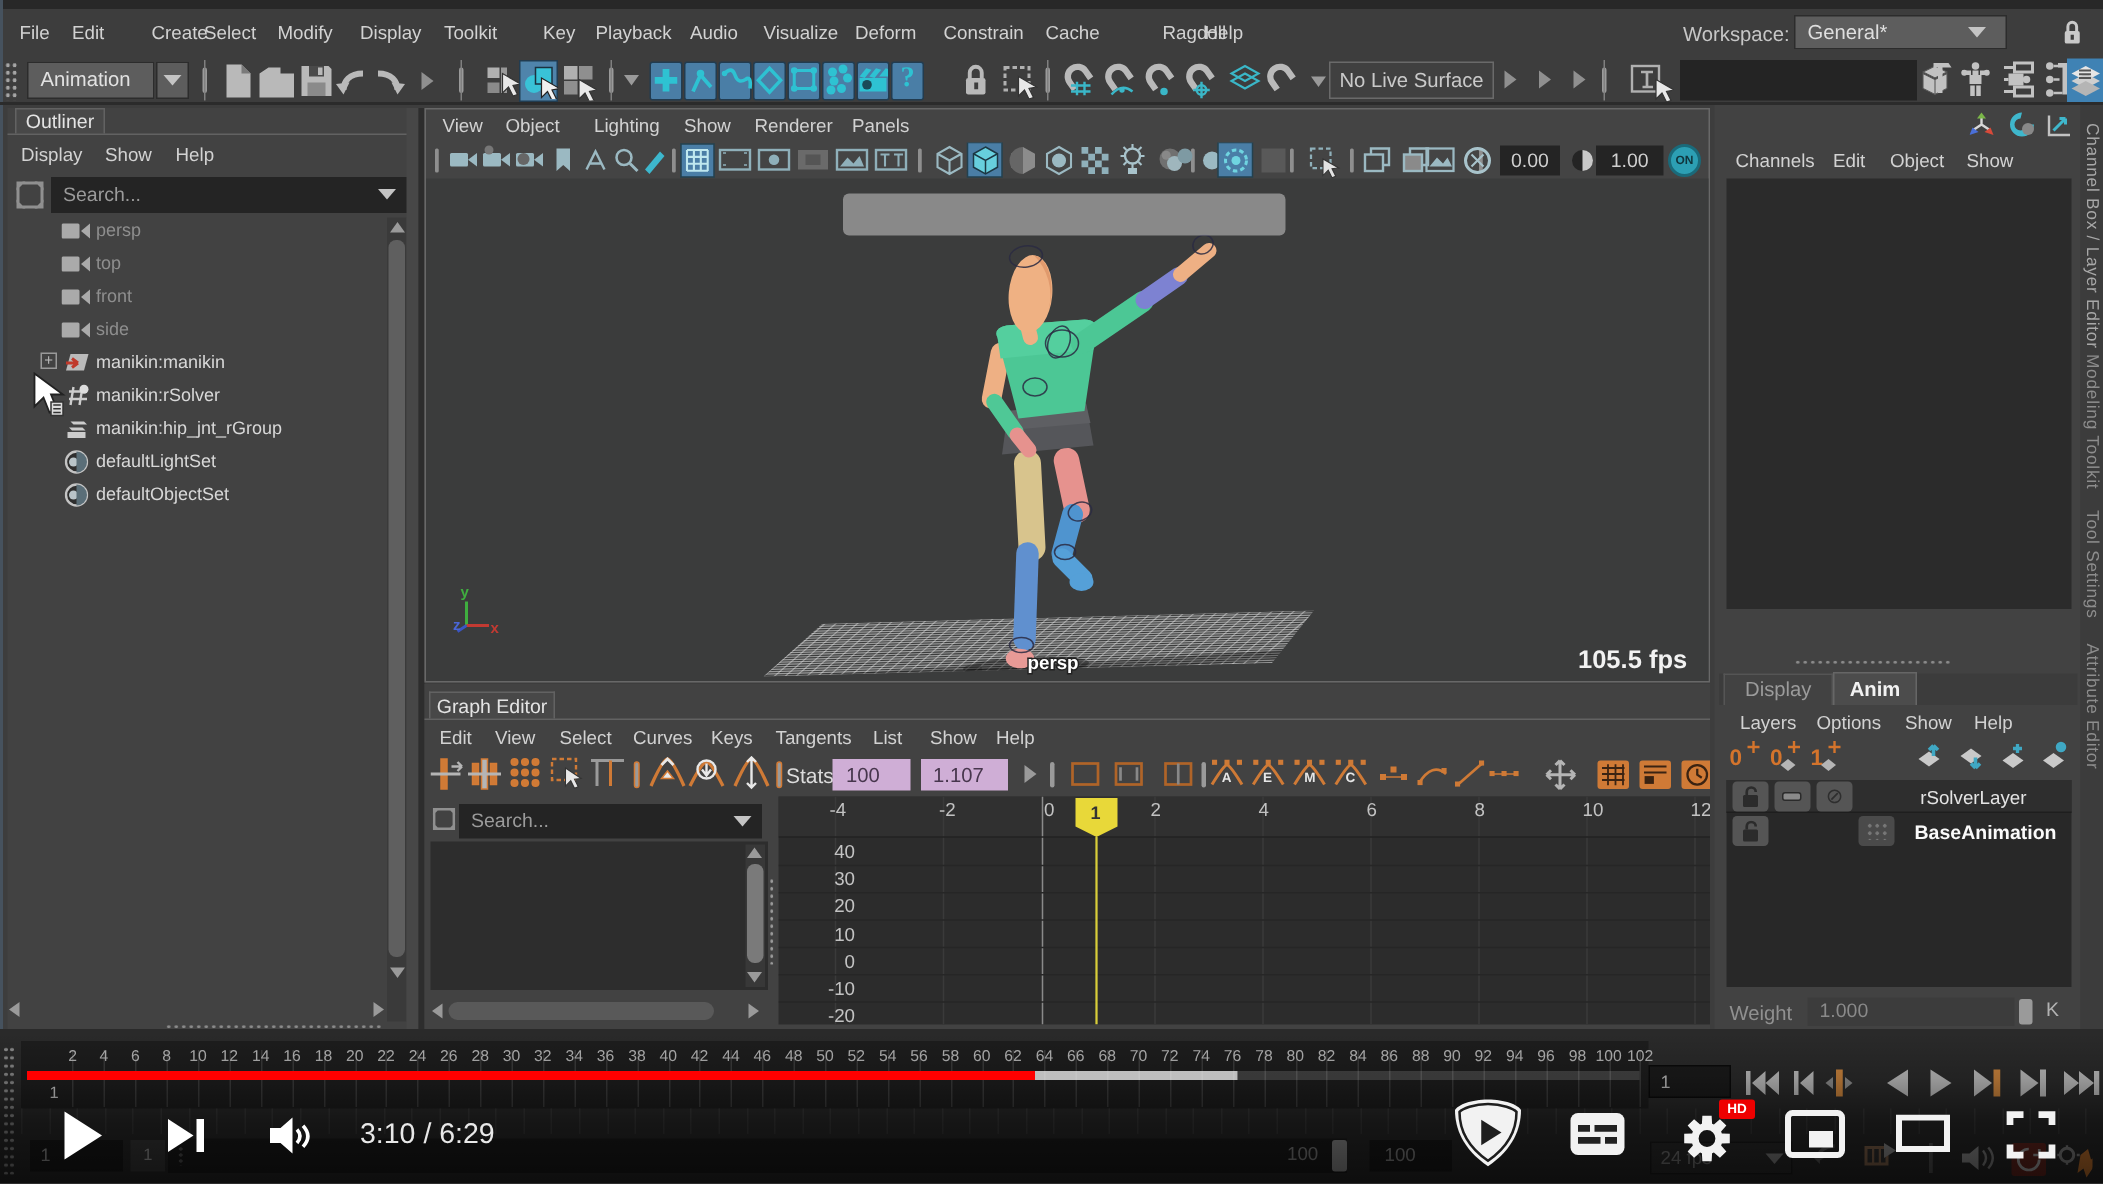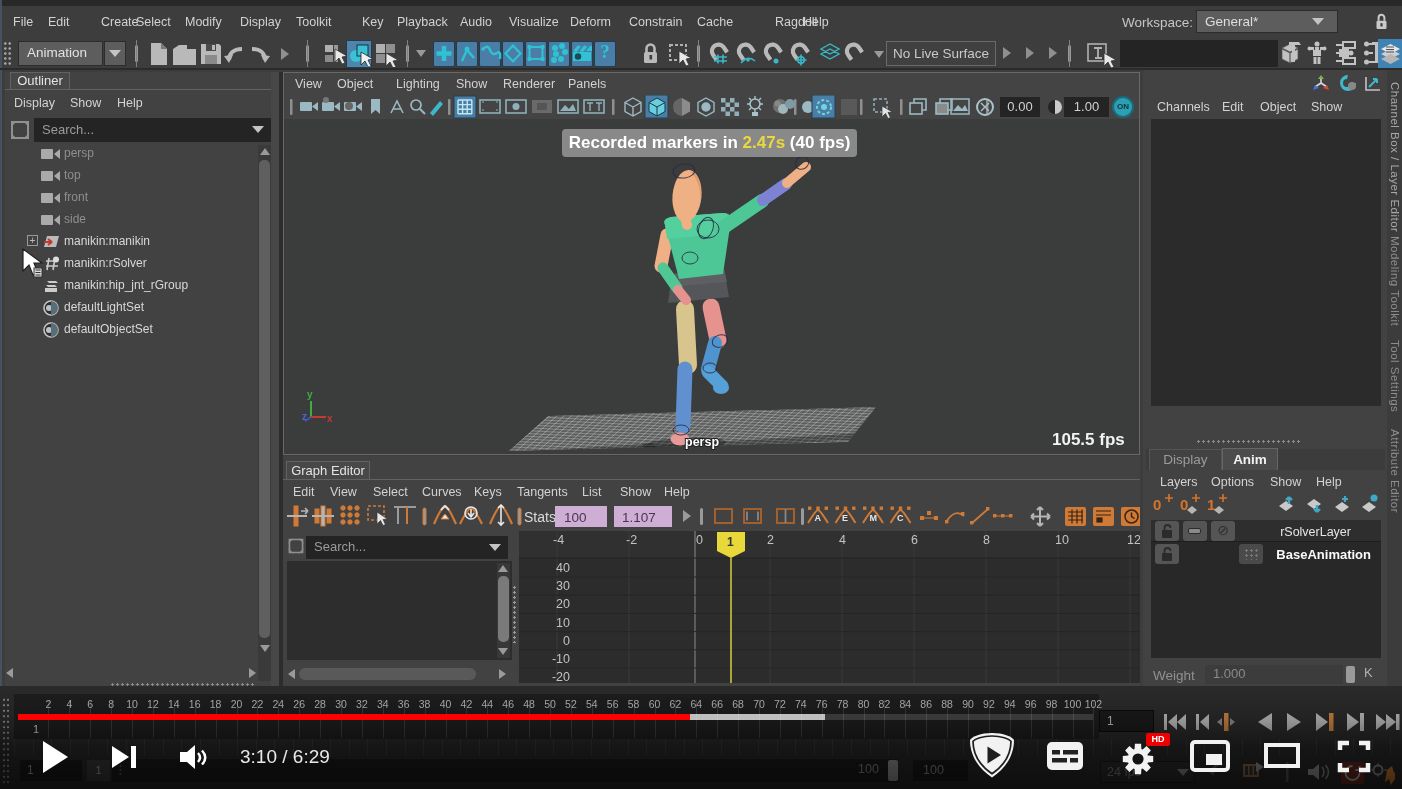--- a/index.html
+++ b/index.html
@@ -584,21 +584,20 @@
   <path d="M27 298 h15" stroke="#c23a32" stroke-width="2"></path>
   <path d="M27 298 l-6 4" stroke="#3a55c2" stroke-width="2"></path>
   <text x="23" y="279" fill="#3fae3f">y</text>
   <text x="43" y="303" fill="#c23a32">x</text>
   <text x="18" y="301" fill="#4a66d6">z</text>
  </g>
  <text x="401" y="327" fill="#ffffff" font-size="12.5" font-weight="bold" style="paint-order:stroke" stroke="#222" stroke-width="2">persp</text>
 </svg>
 
 <div class="abs" style="left:562px;top:129px;width:295px;height:28px;background:rgba(185,185,185,0.62);border-radius:4px;"></div>
-<div class="abs" style="left:562px;top:133px;width:295px;text-align:center;color:#fff;font-size:17px;font-weight:bold;">Recorded markers in <span style="color:#ead83c;">2.47s</span> (40 fps)</div>
 <div class="abs" style="left:1052px;top:430px;color:#f2f2f2;font-size:17px;font-weight:bold;">105.5 fps</div>
 
 <div class="abs" style="left:283px;top:456px;width:857px;height:231px;background:#424242;"></div>
 <div class="abs tab" style="left:286px;top:461px;width:84px;height:18px;line-height:17px;">Graph Editor</div>
 <div class="abs" style="left:283px;top:479px;width:857px;height:1px;background:#626262;"></div>
 <span class="mtx2" style="left:293px;top:485px;">Edit</span>
 <span class="mtx2" style="left:330px;top:485px;">View</span>
 <span class="mtx2" style="left:373px;top:485px;">Select</span>
 <span class="mtx2" style="left:422px;top:485px;">Curves</span>
 <span class="mtx2" style="left:474px;top:485px;">Keys</span>

